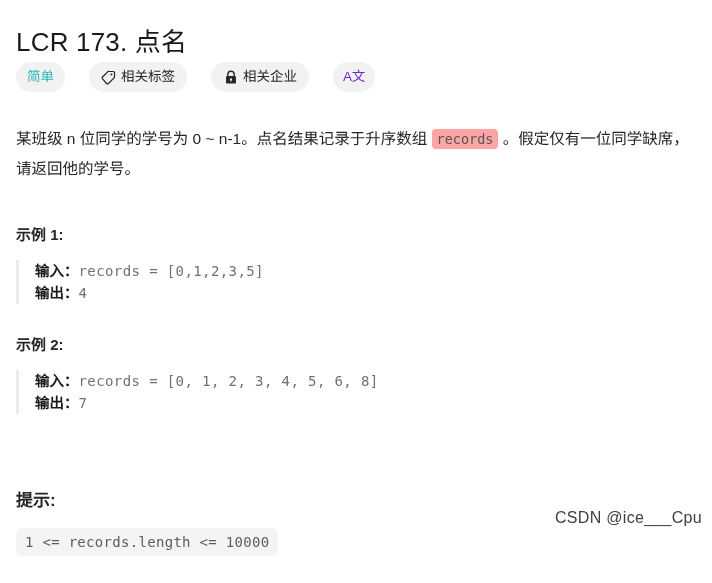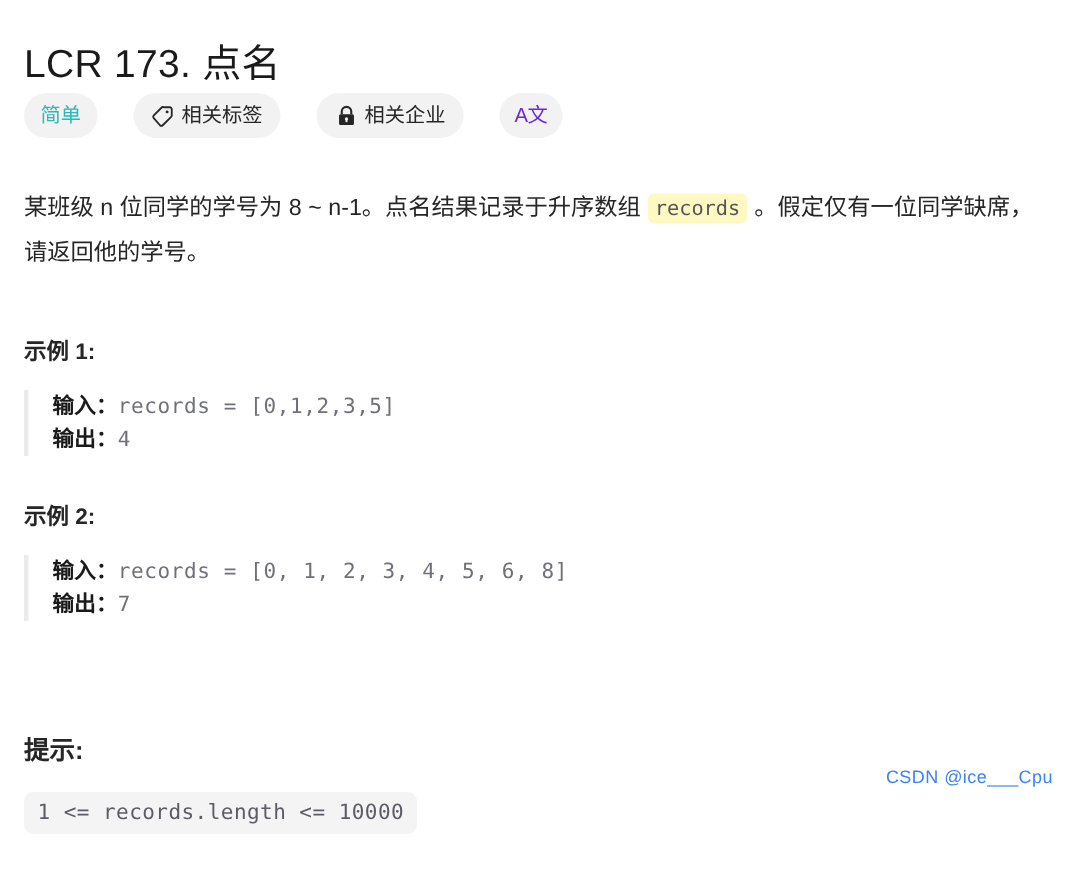--- a/index.html
+++ b/index.html
@@ -93,21 +93,21 @@
     top: 108px;
     width: 682px;
     font-size: 15.5px;
     line-height: 29px;
     color: #262626;
   }
 
   code.inline {
     font-family: "DejaVu Sans Mono", "Liberation Mono", monospace;
     font-size: 13.5px;
-    background: #fef9c3;
+    background: #fca5a5;
     border-radius: 4px;
     padding: 2px 5px;
     color: #555;
     white-space: nowrap;
   }
 
   
   .example {
     position: absolute;
     left: 16px;
@@ -172,23 +172,23 @@
     letter-spacing: 0.3px;
     white-space: nowrap;
     text-align: center;
   }
 
   
   .watermark {
     position: absolute;
     right: 10px;
     bottom: 8px;
-    font-size: 12px;
+    font-size: 16px;
     line-height: 16px;
-    color: #3b82f6;
+    color: #404040;
     letter-spacing: 0.3px;
     white-space: nowrap;
     user-select: none;
   }
 </style>
 </head>
 <body>
 
 <div class="page">
 
@@ -222,21 +222,21 @@
       <span class="badge-text">相关企业</span>
     </span>
 
     <span class="badge badge-translate">
       <span>A文</span>
     </span>
 
   </div>
 
   <p class="description">
-    <span>某班级 n 位同学的学号为 8 ~ n-1。点名结果记录于升序数组 </span><code class="inline">records</code><span> 。假定仅有一位同学缺席，请返回他的学号。</span>
+    <span>某班级 n 位同学的学号为 0 ~ n-1。点名结果记录于升序数组 </span><code class="inline">records</code><span> 。假定仅有一位同学缺席，请返回他的学号。</span>
   </p>
 
   <section class="example" id="example-1">
     <div class="example-heading">示例 1:</div>
     <div class="example-block">
       <div class="example-line">
         <span class="example-label">输入：</span><span class="example-code">records = [0,1,2,3,5]</span>
       </div>
       <div class="example-line">
         <span class="example-label">输出：</span><span class="example-code">4</span>

